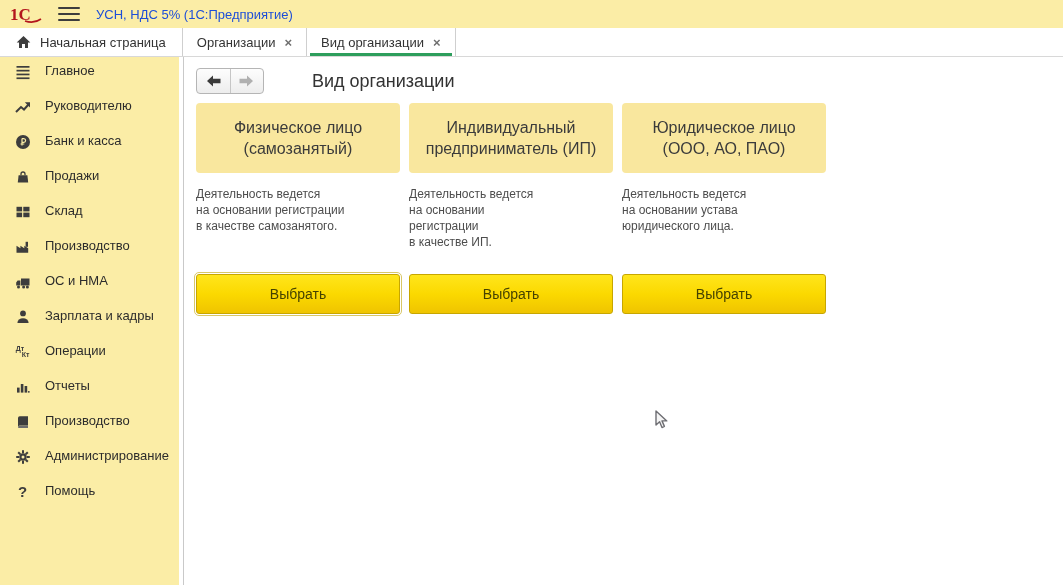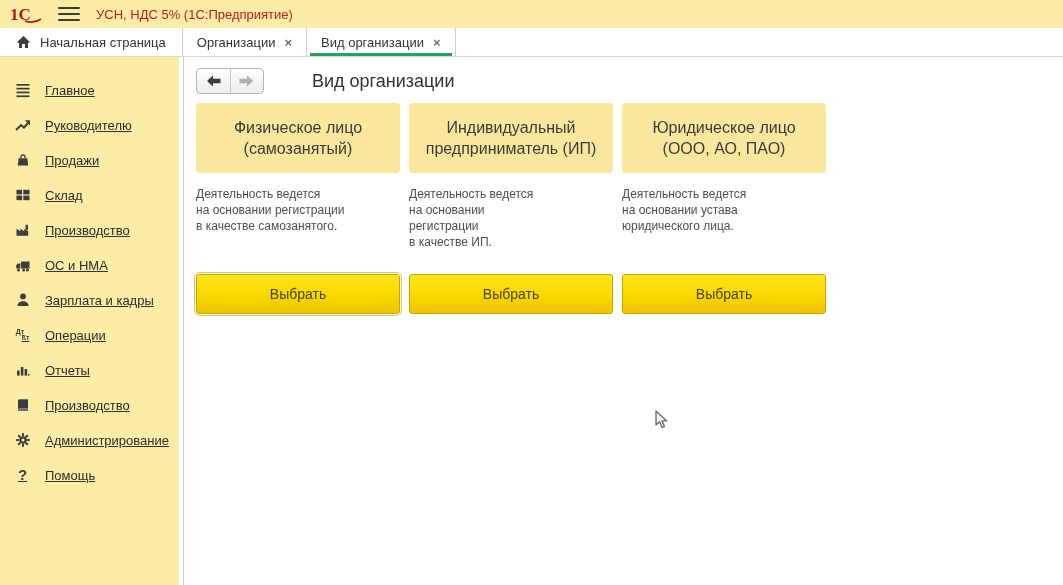--- a/index.html
+++ b/index.html
@@ -4,35 +4,35 @@
 <style>
   * { margin:0; padding:0; box-sizing:border-box; }
   html,body { width:1063px; height:585px; overflow:hidden; background:#fff;
     font-family:"Liberation Sans", sans-serif; color:#333; }
 
   
   .topbar { height:28px; background:#fbeda6; display:flex; align-items:center; padding-left:10px; }
   .logo { display:flex; align-items:center; margin-right:14px; }
   .hamburger { width:22px; height:14px; display:flex; flex-direction:column; justify-content:space-between; cursor:pointer; margin-right:16px; }
   .hamburger span { display:block; height:2px; background:#3d3d3d; border-radius:1px; }
-  .topbar-title { font-size:13px; color:#b91c1c; }
+  .topbar-title { font-size:13px; color:#1d4ed8; }
 
   
   .tabbar { height:29px; background:#fff; display:flex; border-bottom:1px solid #d8d8d8; }
   .tab { display:flex; align-items:center; padding:0 14px; font-size:13px; color:#333;
     border-right:1px solid #cfcfcf; position:relative; cursor:pointer; white-space:nowrap; }
   .tab .home-ic { margin-right:9px; display:flex; }
   .tab .close { margin-left:9px; color:#6e6e6e; font-size:13px; font-weight:bold; line-height:1; cursor:pointer; }
   .tab.active::after { content:""; position:absolute; left:3px; right:3px; bottom:0; height:3px; background:#2d9e5c; }
   .tab-home { padding:0 16px; }
 
   
   .layout { display:flex; height:528px; }
   .sidebar { width:179px; background:#fbeda6; padding-top:6px; flex:none; }
-  .side-item { height:35px; display:flex; align-items:flex-end; padding-left:14px; cursor:pointer;text-decoration:underline; }
+  .side-item { height:35px; display:flex; align-items:flex-start; padding-left:14px; cursor:pointer; }
   .side-item .ic { width:17px; height:17px; margin-right:14px; display:flex; align-items:center; justify-content:center; flex:none; }
   .side-item .lbl { font-size:13px; color:#2c2c2c; }
   .dtkt { font-size:7px; font-weight:bold; color:#3d3d3d; line-height:6px; text-align:left; }
   .dtkt .k { padding-left:6px; }
   .qmark { font-size:15px; font-weight:bold; color:#3d3d3d; }
 
   .content { flex:1; border-left:1px solid #c9c9c9; margin-left:4px; background:#fff;
     padding:11px 0 0 12px; position:relative; }
 
   
@@ -116,20 +116,29 @@
     <div class="side-item">
       <span class="ic">
         <svg width="16" height="16" viewBox="0 0 16 16">
           <path d="M1 13 L6 8 L9 10.5 L13.5 5.5" stroke="#3d3d3d" stroke-width="2" fill="none"></path>
           <path d="M9.8 3.2 H15 V8.4 Z" fill="#3d3d3d"></path>
         </svg>
       </span>
       <span class="lbl">Руководителю</span>
     </div>
 
+    <div class="side-item">
+      <span class="ic">
+        <svg width="16" height="16" viewBox="0 0 16 16">
+          <circle cx="8" cy="8" r="7" fill="#3d3d3d"></circle>
+          <path d="M7 4.6 V11.4 M7 4.6 H8.7 a1.9 1.9 0 0 1 0 3.8 H7 M5.5 10 H9.3" stroke="#fbeda6" stroke-width="1.2" fill="none"></path>
+        </svg>
+      </span>
+      <span class="lbl">Банк и касса</span>
+    </div>
 
     <div class="side-item">
       <span class="ic">
         <svg width="16" height="16" viewBox="0 0 16 16">
           <path d="M3.6 6.3 H12.4 L13.2 13.6 H2.8 Z" fill="#3d3d3d"></path>
           <path d="M6 6.3 V5 a2 2 0 0 1 4 0 V6.3" stroke="#3d3d3d" stroke-width="1.3" fill="none"></path>
         </svg>
       </span>
       <span class="lbl">Продажи</span>
     </div>

